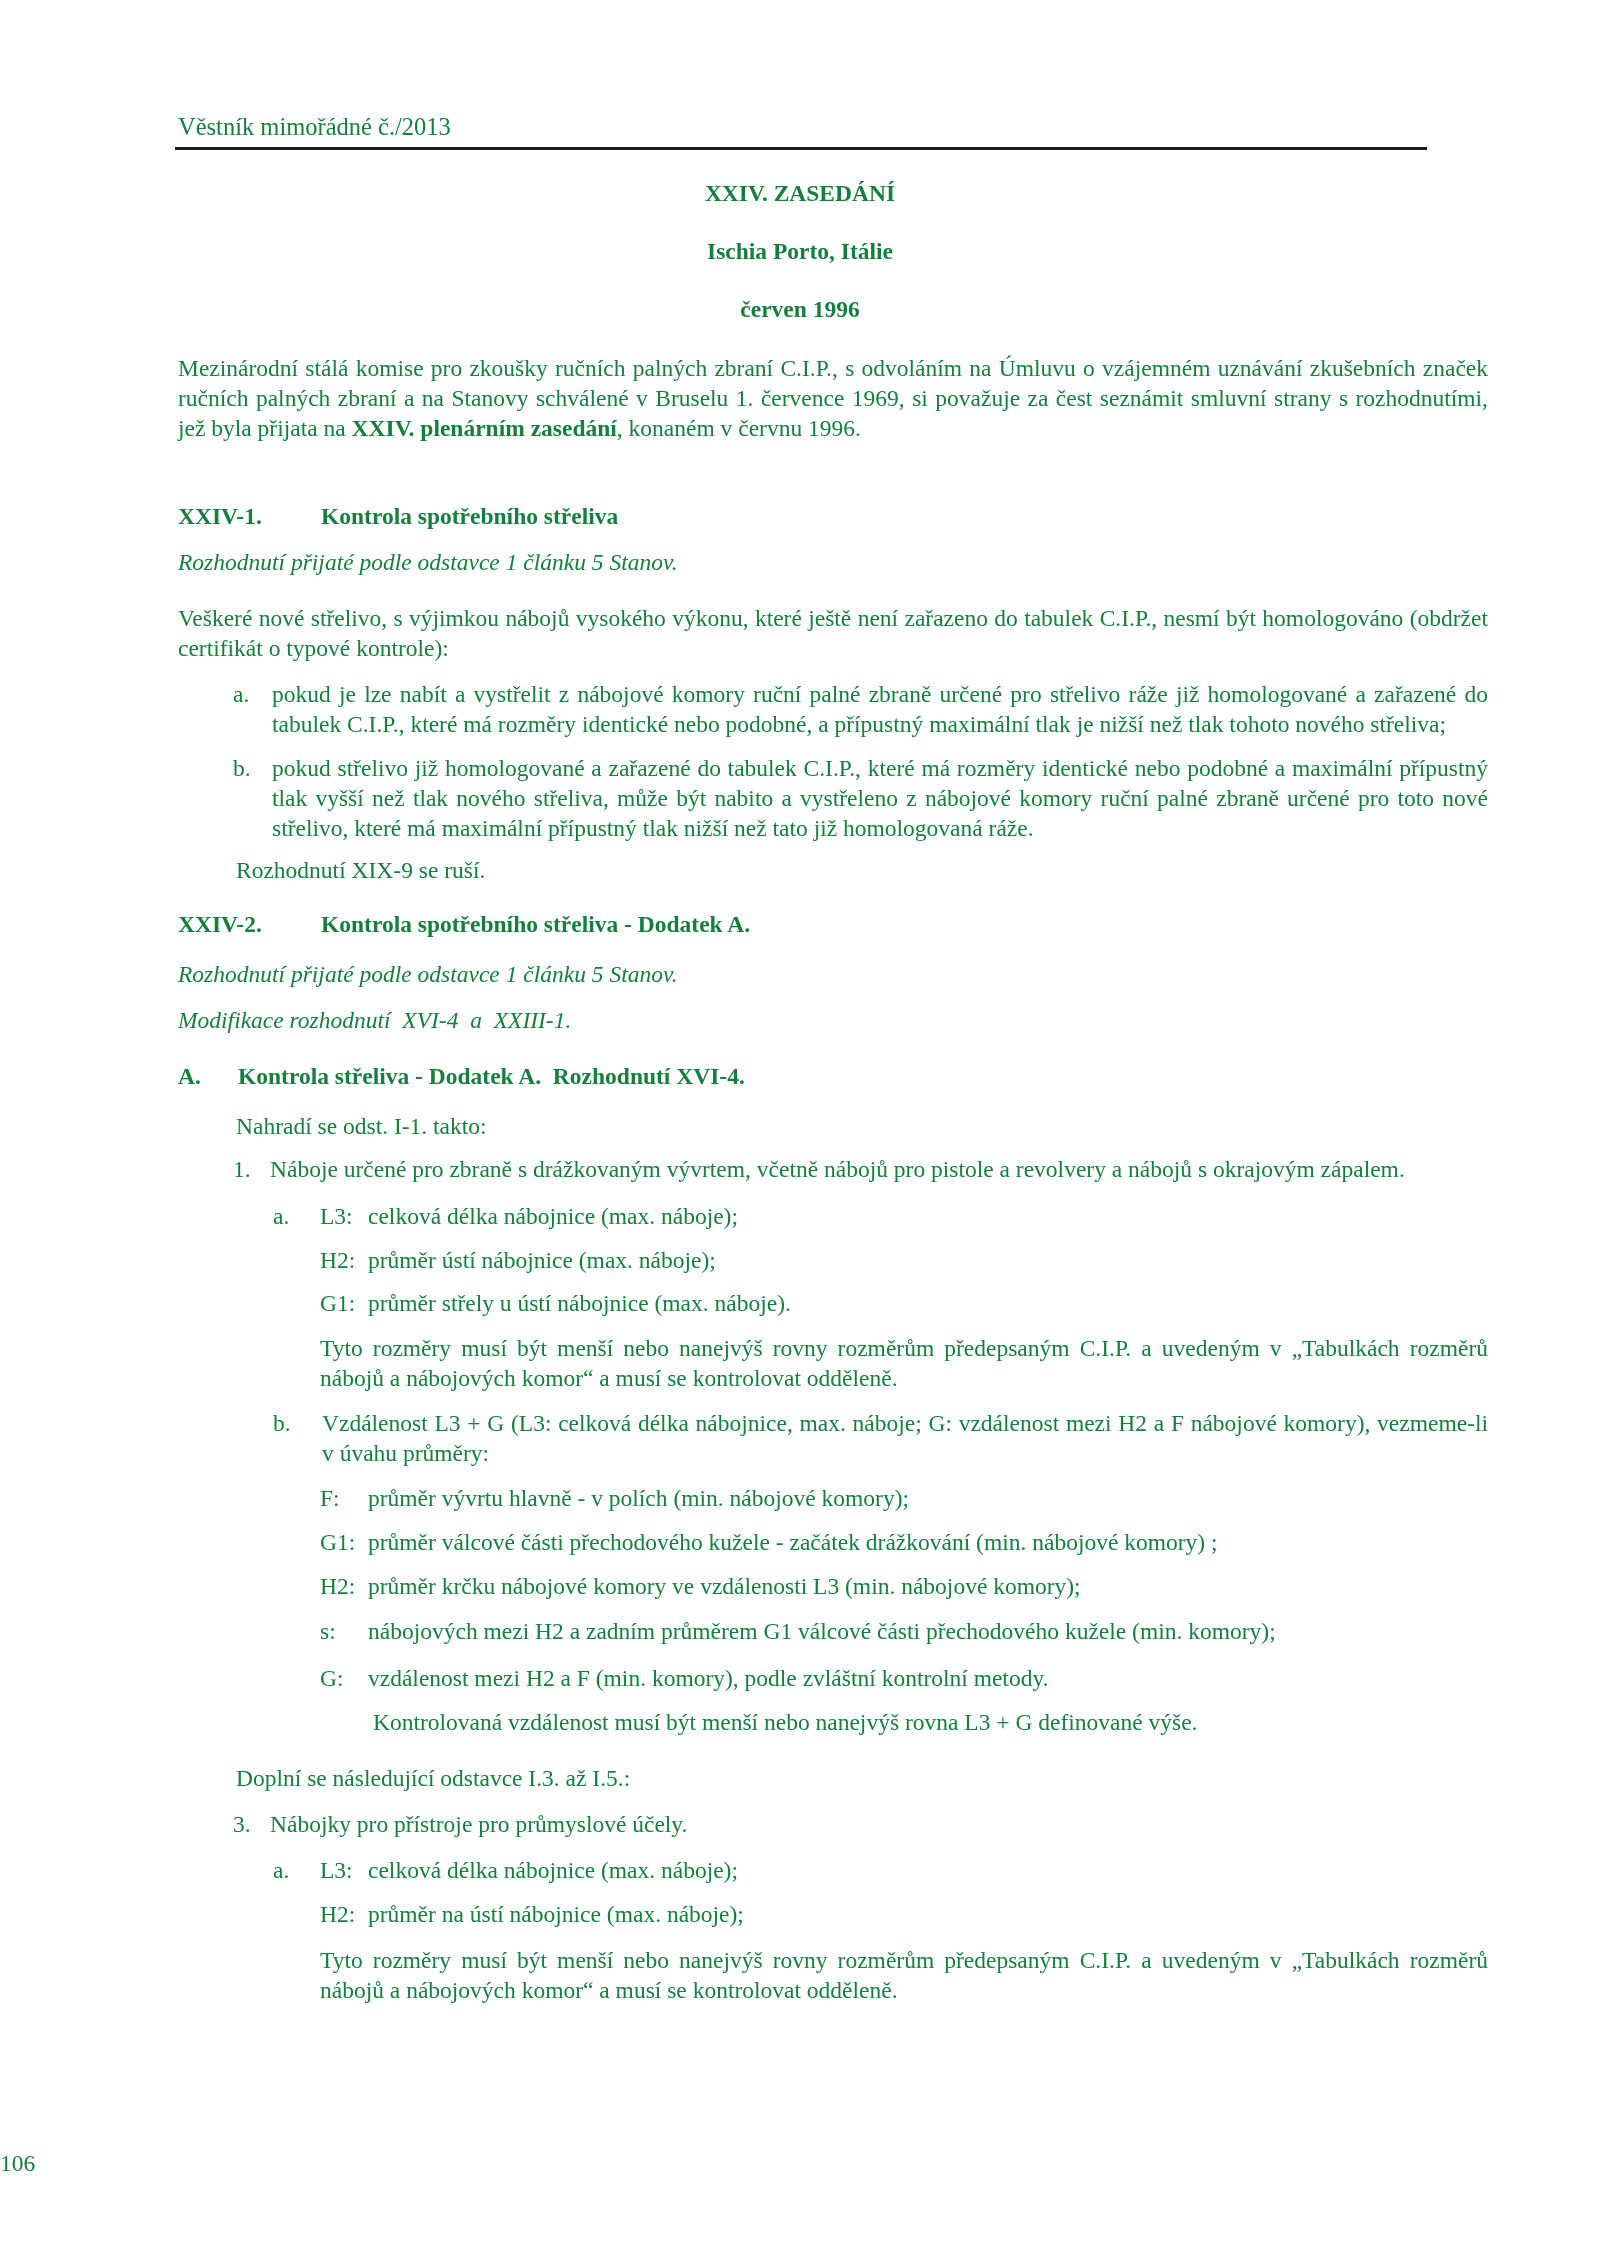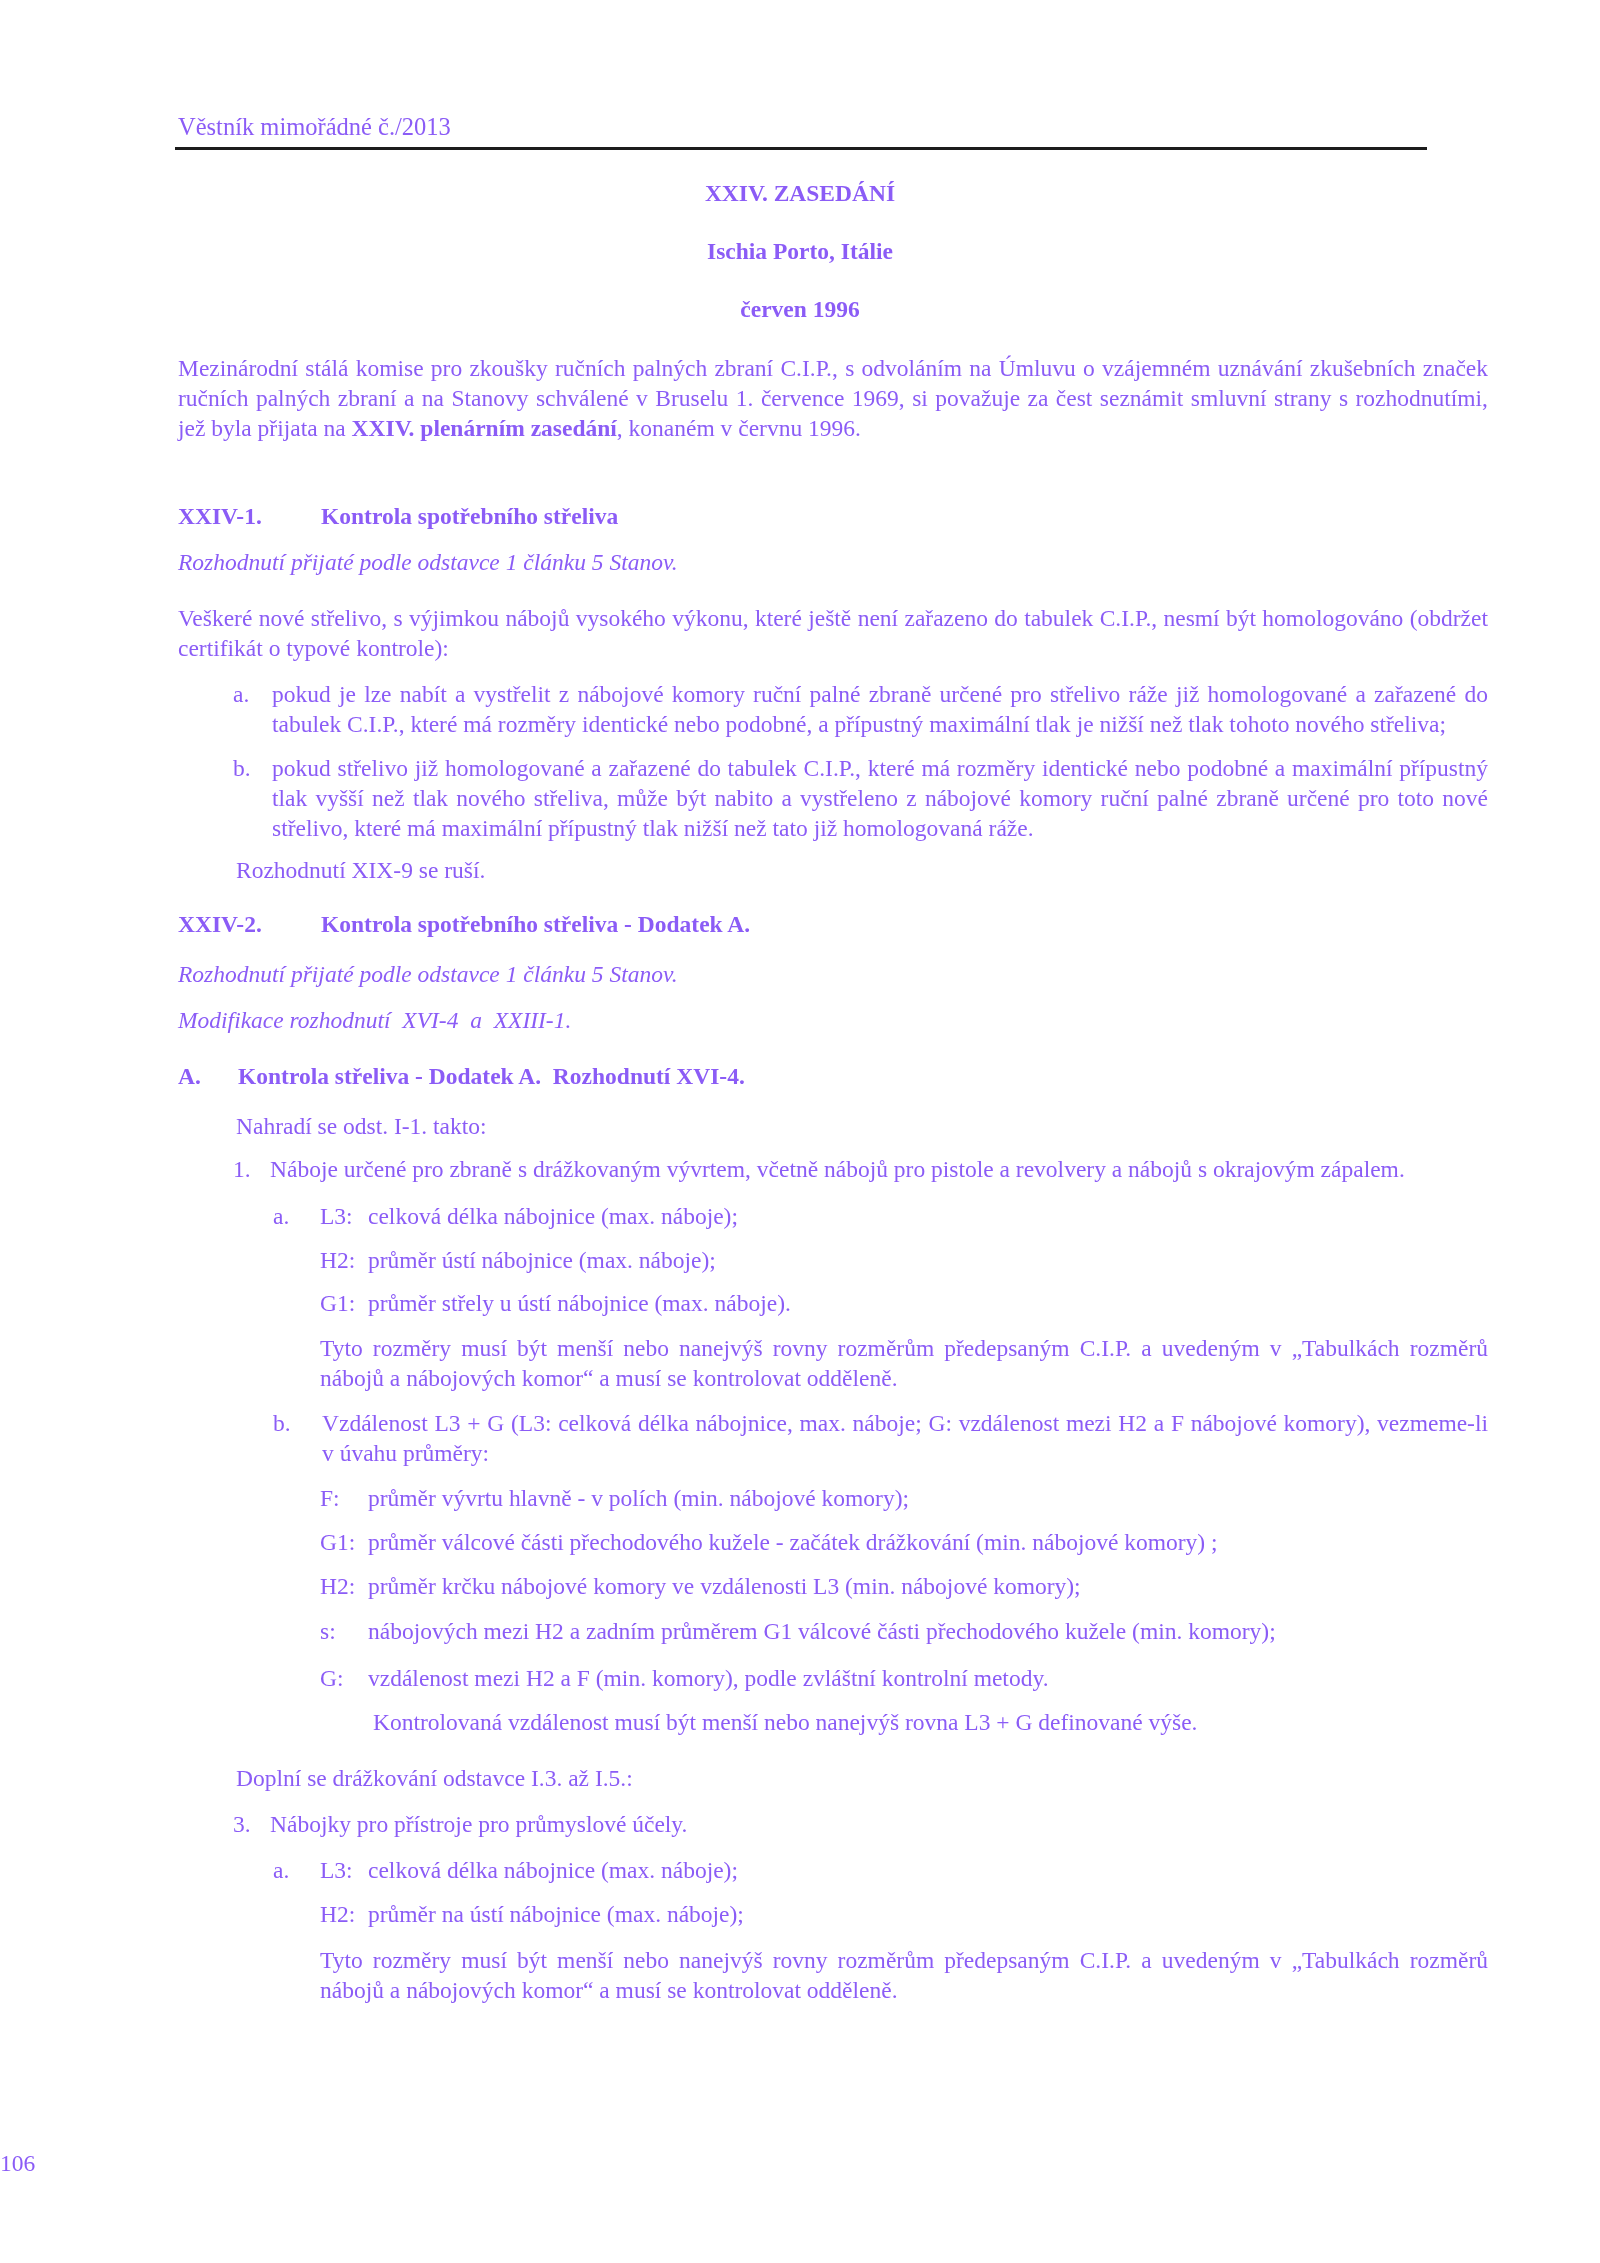--- a/index.html
+++ b/index.html
@@ -3,21 +3,21 @@
 <meta charset="utf-8">
 <style>
   * { margin:0; padding:0; box-sizing:border-box; }
   html,body { background:#ffffff; }
   .page {
     position:relative;
     width:1600px; height:2263px;
     background:#ffffff;
     font-family:"Liberation Serif","DejaVu Serif",serif;
     font-size:23.5px; line-height:30px;
-    color:#8b5cf6;
+    color:#15803d;
     overflow:hidden;
   }
   .content { position:absolute; left:178px; top:0; width:1310px; }
 
   .doc-header { margin-top:112px; font-size:24.5px; }
   .header-rule { margin-top:5px; margin-left:-3px; width:1252px; height:3px; background:#1c1c1c; }
 
   .title { width:1244px; text-align:center; font-weight:bold; }
   .t1 { margin-top:28px; }
   .t2 { margin-top:28px; }
@@ -181,21 +181,21 @@
       <span class="def-t">s:</span>
       <span class="def-x">nábojových mezi H2 a zadním průměrem G1 válcové části přechodového kužele (min. komory);</span>
     </div>
     <div class="def dG">
       <span class="def-t">G:</span>
       <span class="def-x">vzdálenost mezi H2 a F (min. komory), podle zvláštní kontrolní metody.</span>
     </div>
 
     <div class="ctrl-note">Kontrolovaná vzdálenost musí být menší nebo nanejvýš rovna L3 + G definované výše.</div>
 
-    <div class="indent1 dopl">Doplní se drážkování odstavce I.3. až I.5.:</div>
+    <div class="indent1 dopl">Doplní se následující odstavce I.3. až I.5.:</div>
 
     <div class="li-num i3">
       <span class="li-marker">3.</span>
       <div class="li-text">Nábojky pro přístroje pro průmyslové účely.</div>
     </div>
 
     <div class="def-a d31">
       <span class="def-m">a.</span>
       <span class="def-t">L3:</span>
       <span class="def-x">celková délka nábojnice (max. náboje);</span>

